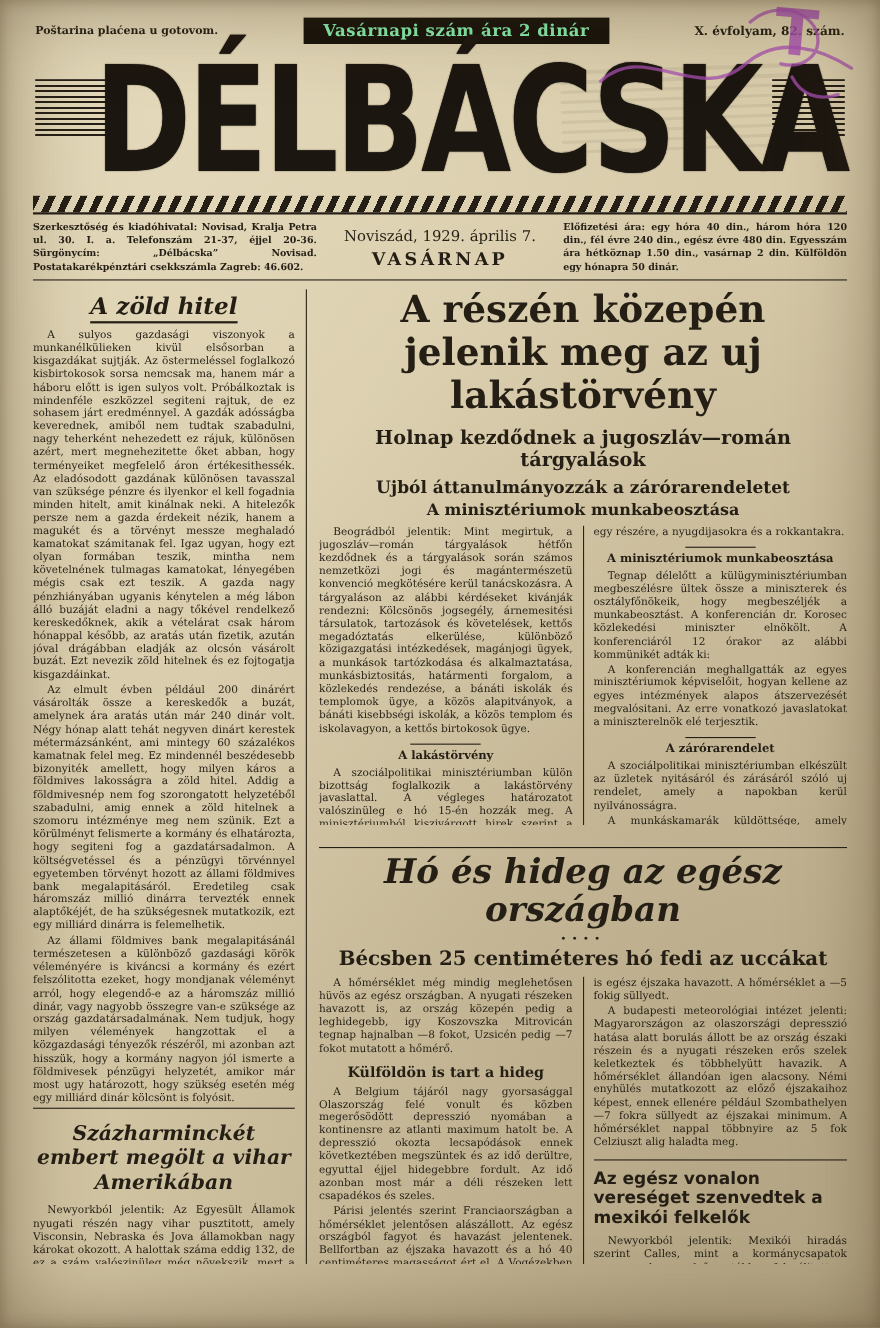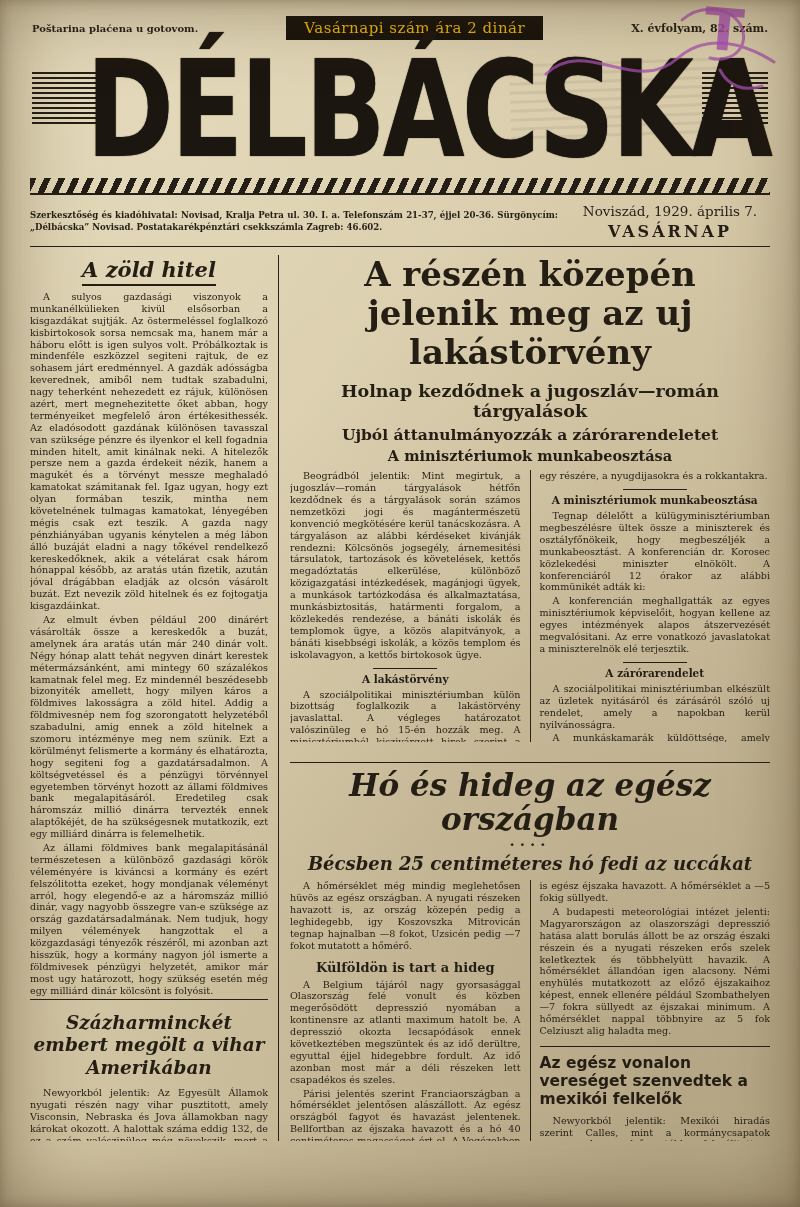--- a/index.html
+++ b/index.html
@@ -15,21 +15,21 @@
       linear-gradient(160deg,#dbcfae 0%, #d5c8a7 45%, #ccbf9d 100%);
     font-family:"DejaVu Serif","Liberation Serif",serif;
   }
   .page::after{
     content:"";position:absolute;inset:0;pointer-events:none;
     box-shadow:inset 0 0 80px rgba(70,50,22,.50), inset 0 0 14px rgba(70,50,22,.35);
   }
   
   .topbar{display:flex;justify-content:space-between;align-items:center;padding:16px 32px 2px;}
   .topbar-left{font-size:10px;font-weight:bold;}
-  .price-box{background:#17120b;color:#eab308;font-weight:normal;font-size:15px;padding:3px 18px;letter-spacing:.5px;}
+  .price-box{background:#17120b;color:#86efac;font-weight:bold;font-size:15px;padding:3px 18px;letter-spacing:.5px;}
   .topbar-right{font-size:11px;font-weight:bold;}
   
   .masthead{position:relative;text-align:right;padding:4px 30px 0;}
   .masthead-title{
     display:inline-block;
     font-family:"DejaVu Sans","Liberation Sans",sans-serif;
     font-weight:900;font-size:106px;line-height:1.0;
     letter-spacing:-3px;color:#1c1610;
     transform:scaleY(1.26);transform-origin:center 60%;
     margin:14px 0 10px;
@@ -84,21 +84,21 @@
   .subhead-2{font-size:15.5px;margin-bottom:3px;}
   .subhead-3{font-size:14.5px;margin-bottom:4px;}
   .twocol{display:flex;margin-top:6px;}
   .tc{flex:1;overflow:hidden;}
   .tc-left{padding-right:9px;}
   .tc-right{border-left:1.5px solid #2a2318;padding-left:9px;}
   .art1 .twocol{height:272px;}
   .art2{border-top:1.5px solid #241e16;margin-top:20px;padding-top:6px;}
   .art2-headline{text-align:center;font-weight:bold;font-style:italic;font-size:31px;line-height:1.08;}
   .dots{text-align:center;font-weight:bold;letter-spacing:5px;font-size:15px;line-height:.8;margin:3px 0 2px;}
-  .art2-subhead{text-align:center;font-weight:bold;font-style:italic;font-size:18px;margin:2px 0 4px;}
+  .art2-subhead{text-align:center;font-weight:bold;font-size:18px;margin:2px 0 4px;}
   .art2 .twocol{height:352px;}
 </style>
 </head>
 <body>
 
 <div class="page">
 
   <div class="topbar">
     <span class="topbar-left">Poštarina plaćena u gotovom.</span>
     <span class="price-box">Vasárnapi szám ára 2 dinár</span>
@@ -123,20 +123,21 @@
     </svg>
     <span class="stamp-letter">T</span>
   </div>
 
   <div class="infobar">
     <div class="info-left">Szerkesztőség és kiadóhivatal: Novisad, Kralja Petra ul. 30. I. a. Telefonszám 21-37, éjjel 20-36. Sürgönycím: „Délbácska” Novisad. Postatakarékpénztári csekkszámla Zagreb: 46.602.</div>
     <div class="info-center">
       <div class="info-date">Noviszád, 1929. április 7.</div>
       <div class="info-day">VASÁRNAP</div>
     </div>
+    <div class="info-right">Előfizetési ára: egy hóra 40 din., három hóra 120 din., fél évre 240 din., egész évre 480 din. Egyesszám ára hétköznap 1.50 din., vasárnap 2 din. Külföldön egy hónapra 50 dinár.</div>
   </div>
   <div class="rule"></div>
 
   <div class="content">
 
     <div class="col-left">
       <div>
         <div class="left-title">
           <span>A zöld hitel</span>
         </div>

